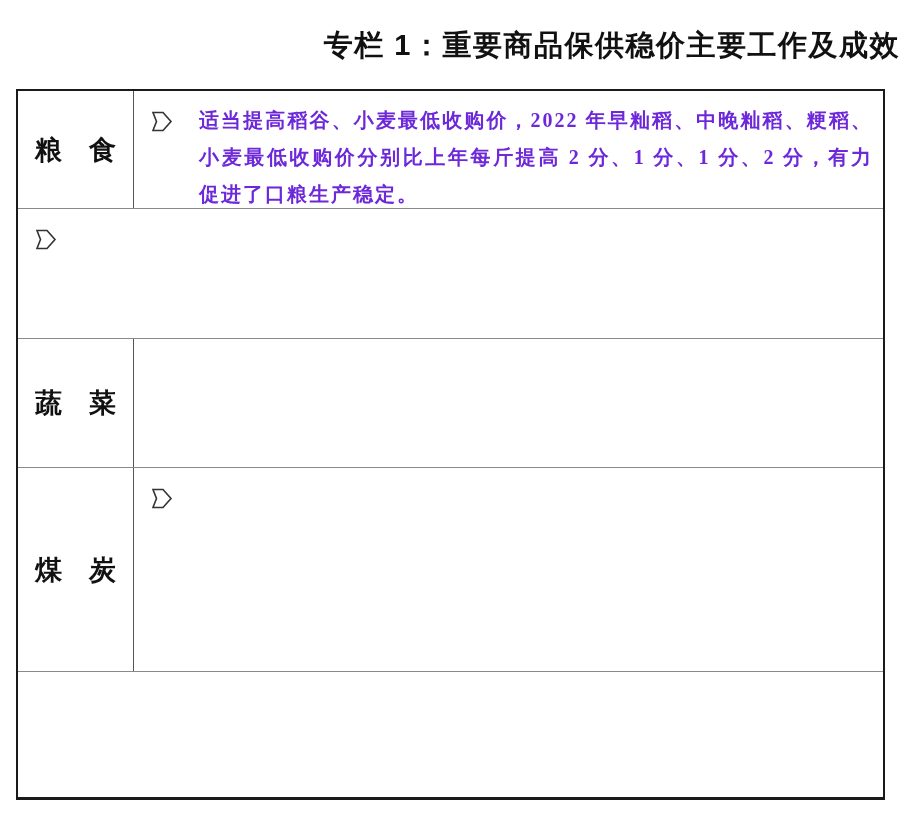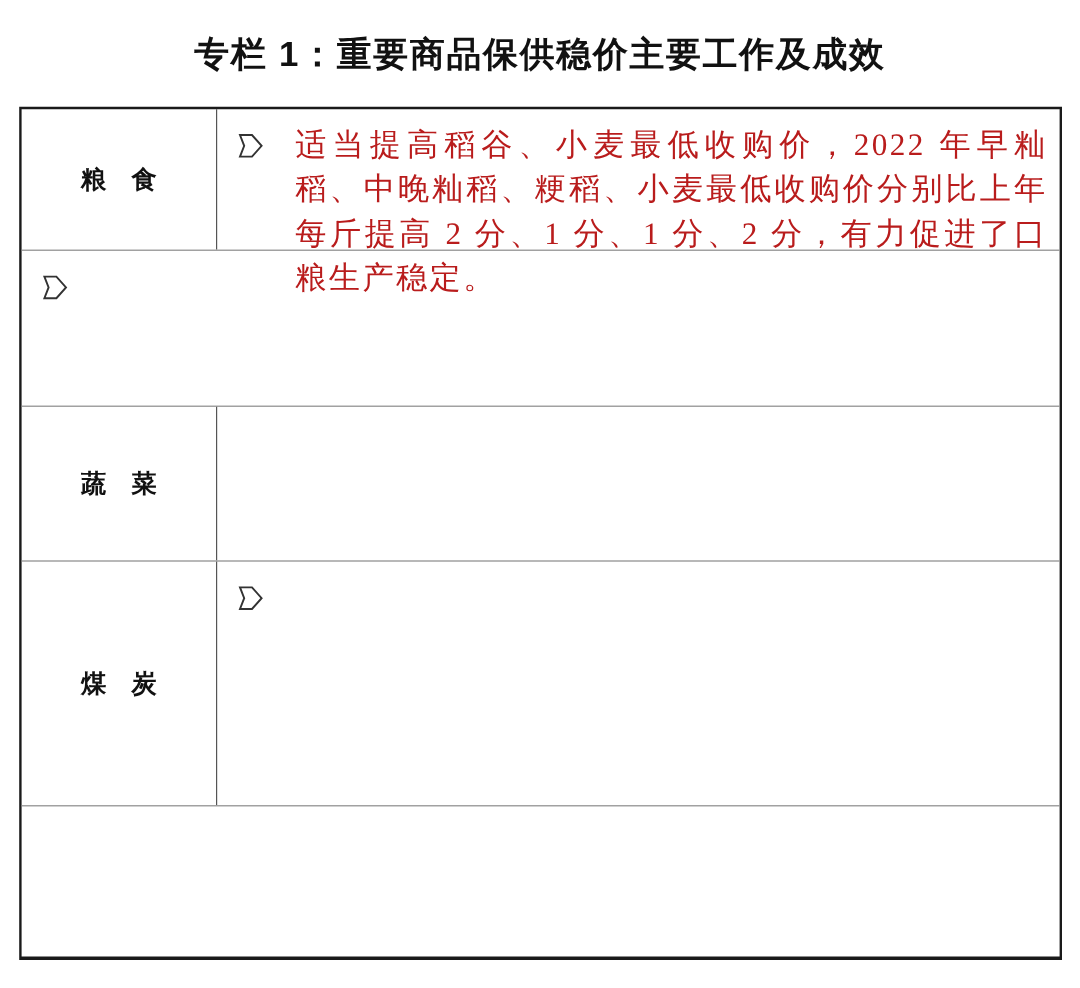--- a/index.html
+++ b/index.html
@@ -16,21 +16,21 @@
     position: relative;
     width: 900px;
     height: 823px;
     background: #ffffff;
   }
   .doc-title {
     position: absolute;
     top: 26px;
     left: 0;
     width: 100%;
-    text-align: center;
+    text-align: right;
     font-family: "Liberation Sans", "DejaVu Sans", sans-serif;
     font-weight: 700;
     font-size: 29px;
     letter-spacing: 1.5px;
     color: #111111;
   }
   .boxtable {
     position: absolute;
     top: 89px;
     left: 16px;
@@ -49,29 +49,29 @@
   }
   .row + .row {
     border-top: 1px solid #8a8a8a;
   }
   .row-1 { height: 117px; }
   .row-2 { height: 130px; }
   .row-3 { height: 129px; }
   .row-4 { height: 204px; }
   .row-5 { height: 126px; }
   .label-cell {
-    width: 163px;
+    width: 116px;
     box-sizing: border-box;
     border-right: 1px solid #555555;
     display: flex;
     align-items: center;
     justify-content: center;
     font-family: "Liberation Sans", "DejaVu Sans", sans-serif;
     font-weight: 700;
-    font-size: 21px;
+    font-size: 27px;
     color: #111111;
     flex: 0 0 auto;
     text-align: center;
   }
   .content-cell {
     flex: 1 1 auto;
     display: flex;
     align-items: flex-start;
     padding: 11px 10px 0 15px;
     box-sizing: border-box;
@@ -80,26 +80,27 @@
     flex: 0 0 auto;
     width: 26px;
     margin-top: 6px;
     margin-right: 24px;
   }
   .bullet svg {
     display: block;
   }
   .row-text {
     flex: 1 1 auto;
-    font-size: 26px;
+    font-size: 20px;
     line-height: 37px;
     letter-spacing: 2px;
     text-align: justify;
     text-justify: inter-character;
-    color: #b91c1c;
+    color: #6d28d9;
+    font-weight: bold;
   }
 </style>
 </head>
 <body>
 
 <div class="page">
 
   <div class="doc-title">专栏 1：重要商品保供稳价主要工作及成效</div>
 
   <div class="boxtable">

